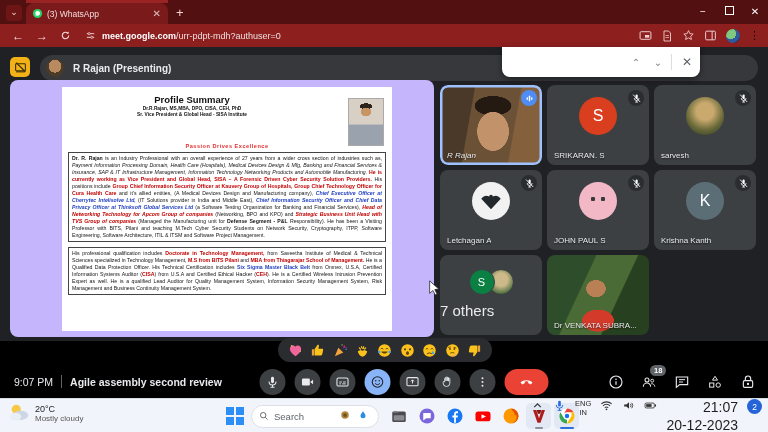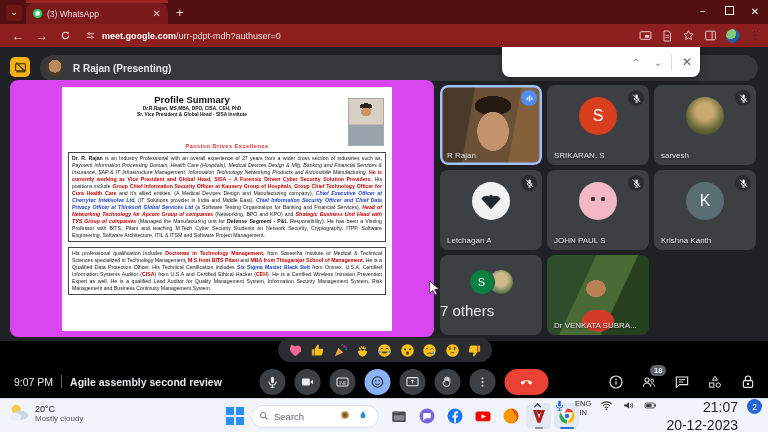--- a/index.html
+++ b/index.html
@@ -50,21 +50,21 @@
     background:radial-gradient(circle at 50% 40%,#b98a5f 0 45%,#4a3a28 46%);}
   #present-label{color:#e8eaed;font-size:10px;font-weight:bold;}
 
   #findbar{position:absolute;left:502px;top:0;width:198px;height:30px;background:#fff;
     border-radius:0 0 8px 8px;box-shadow:0 2px 6px rgba(0,0,0,.45);display:flex;align-items:center;z-index:5;}
   #find-input{flex:1;height:100%;}
   #findbar .f-btn{width:22px;text-align:center;color:#80868b;font-size:10px;}
   #find-divider{width:1px;height:16px;background:#dadce0;margin:0 2px;}
   #find-close{color:#5f6368;font-size:12px;width:26px;text-align:center;}
 
-  #present-tile{position:absolute;left:10px;top:33px;width:424px;height:257px;background:#d946ef;border-radius:8px;}
+  #present-tile{position:absolute;left:10px;top:33px;width:424px;height:257px;background:#c4b5fd;border-radius:8px;}
   #doc{position:absolute;left:52px;top:7px;width:330px;height:244px;background:#fff;
     box-sizing:border-box;padding:4px 5px 3px 5px;color:#111;}
   #doc-head{position:relative;height:46px;}
   #doc-head .hd{width:calc(100% - 70px);text-align:center;}
   #doc-title{font-size:9.5px;font-weight:bold;margin-top:3px;}
   .doc-sub{font-size:4.8px;font-weight:bold;margin-top:1px;}
   #profile-photo{position:absolute;right:3px;top:4px;width:34px;height:46px;border:1px solid #aaa;
     background:
       radial-gradient(ellipse 9px 7px at 50% 28%,#c79563 60%,transparent 61%),
       radial-gradient(ellipse 10px 5px at 50% 16%,#2c241c 60%,transparent 61%),
@@ -88,21 +88,21 @@
   .tile{position:relative;background:#3c4043;border-radius:8px;overflow:hidden;}
   .tile .pname{position:absolute;left:7px;bottom:5px;max-width:88px;color:#e8eaed;font-size:8px;
     white-space:nowrap;overflow:hidden;text-shadow:0 1px 2px rgba(0,0,0,.7);}
   .badge-tr{position:absolute;top:5px;right:5px;width:16px;height:16px;border-radius:50%;
     background:rgba(28,29,32,.55);display:flex;align-items:center;justify-content:center;}
   .badge-tr svg{width:11px;height:11px;}
   .badge-audio{background:#4e8df6;}
   .av{position:absolute;left:50%;top:31px;transform:translate(-50%,-50%);width:38px;height:38px;
     border-radius:50%;display:flex;align-items:center;justify-content:center;
     color:#fff;font-size:16px;}
-  .speaking{box-shadow:inset 0 0 0 2.5px #9ec1ff;}
+  .speaking{box-shadow:inset 0 0 0 2.5px #9ec1ff;font-style:italic;}
   .v-rajan{background:
       radial-gradient(ellipse 26px 32px at 52% 58%,#c2926a 60%,transparent 62%),
       radial-gradient(ellipse 30px 16px at 52% 26%,#241a12 60%,transparent 62%),
       linear-gradient(100deg,#4a3828 0 30%,#6b5236 31% 70%,#84603c 71%);}
   .v-venkata{background:
       radial-gradient(ellipse 16px 14px at 48% 42%,#b97f55 60%,transparent 62%),
       radial-gradient(ellipse 26px 18px at 50% 82%,#d43a2a 60%,transparent 62%),
       linear-gradient(115deg,#2e4d2a 0 35%,#4a6b35 36% 65%,#27401f 66%);}
   .ph-purple{background:radial-gradient(circle at 38% 35%,#e85aa0 0 25%,#7b2bd1 55%,#1c0f33 92%);}
   .ph-olive{background:radial-gradient(circle at 50% 38%,#c9a96e 0 28%,#6b6b3a 60%,#2f3a1f 95%);}

